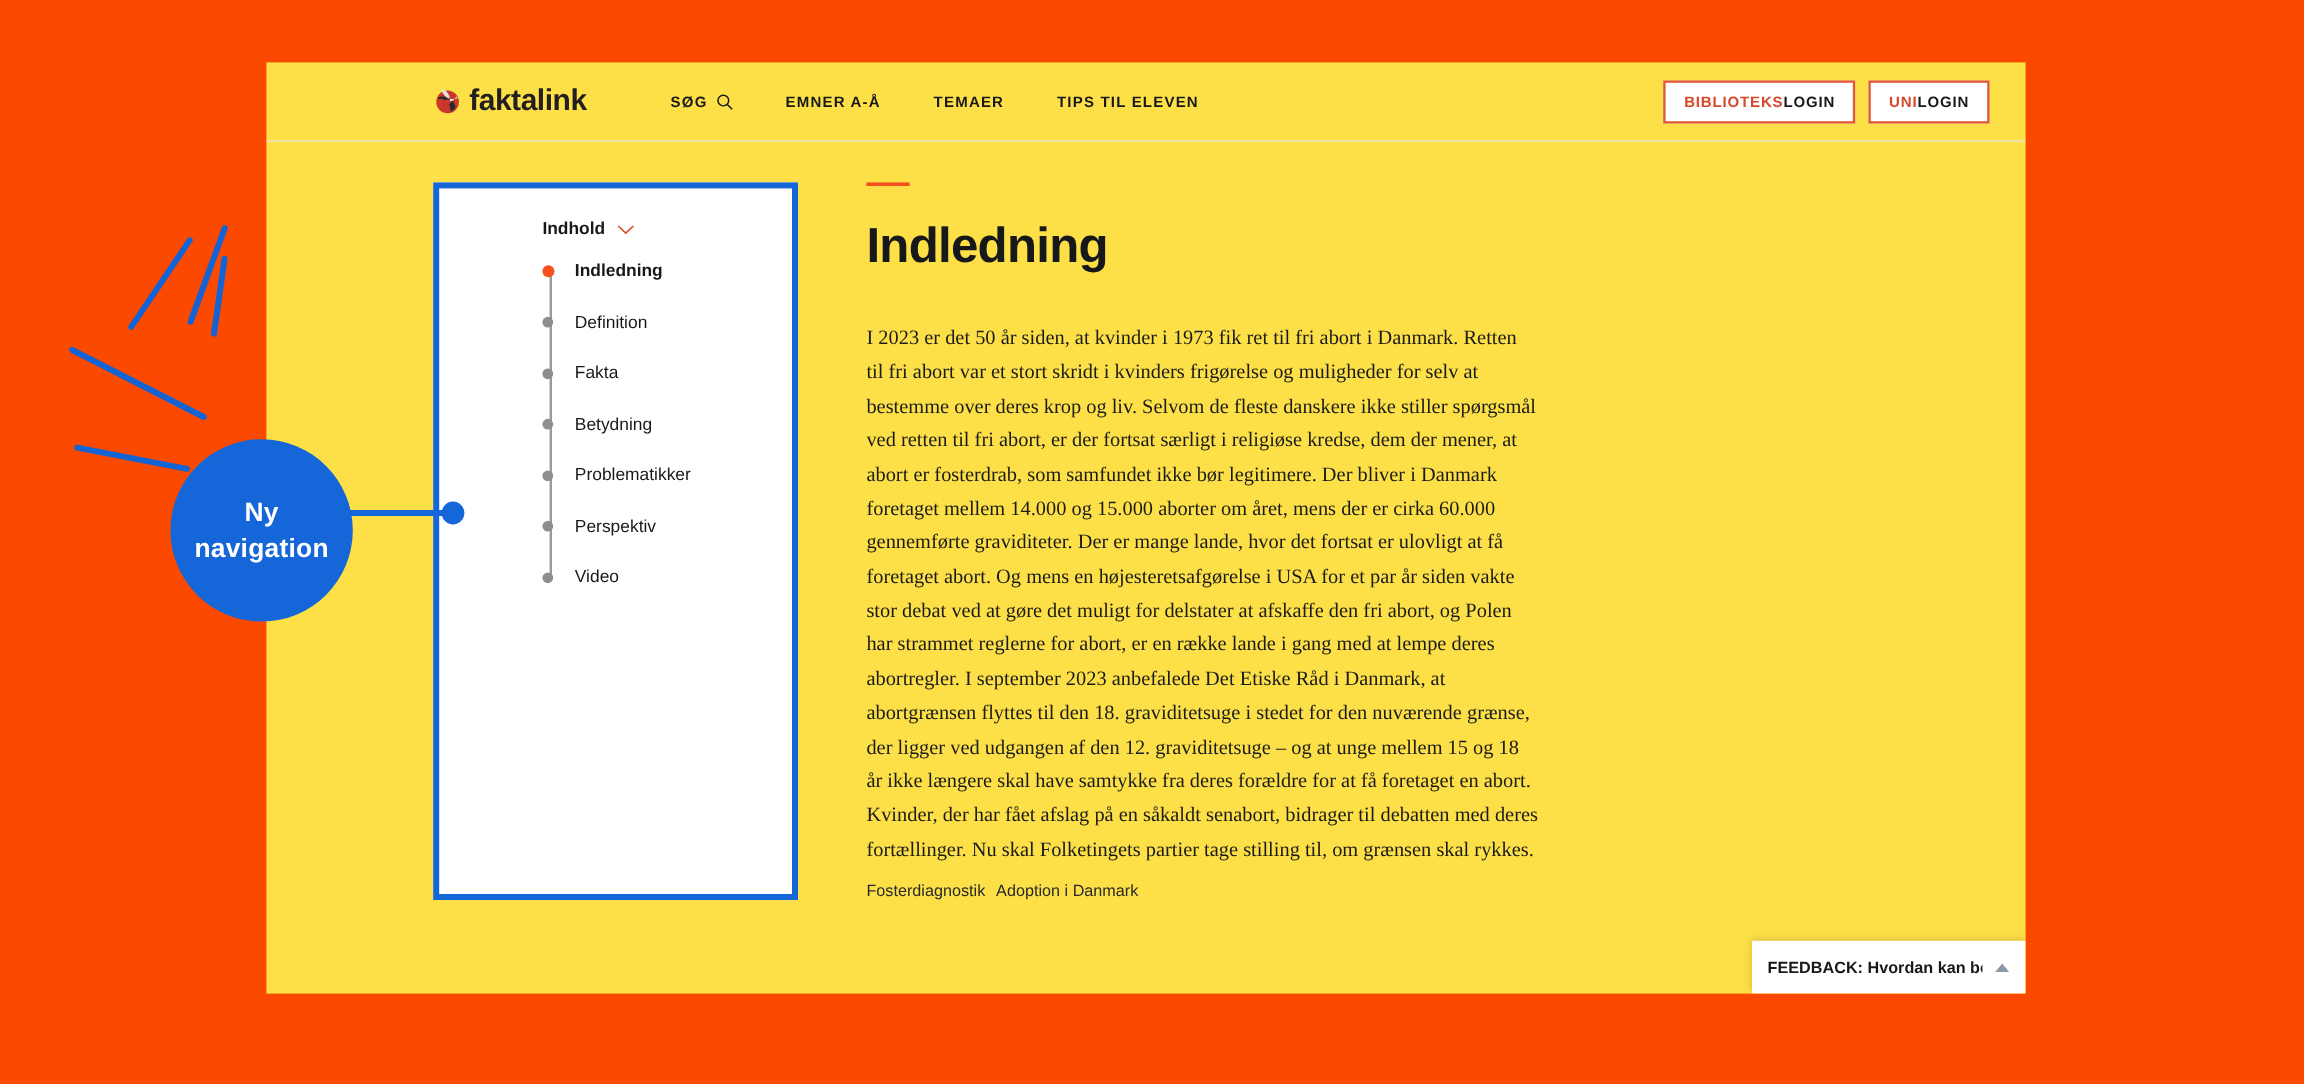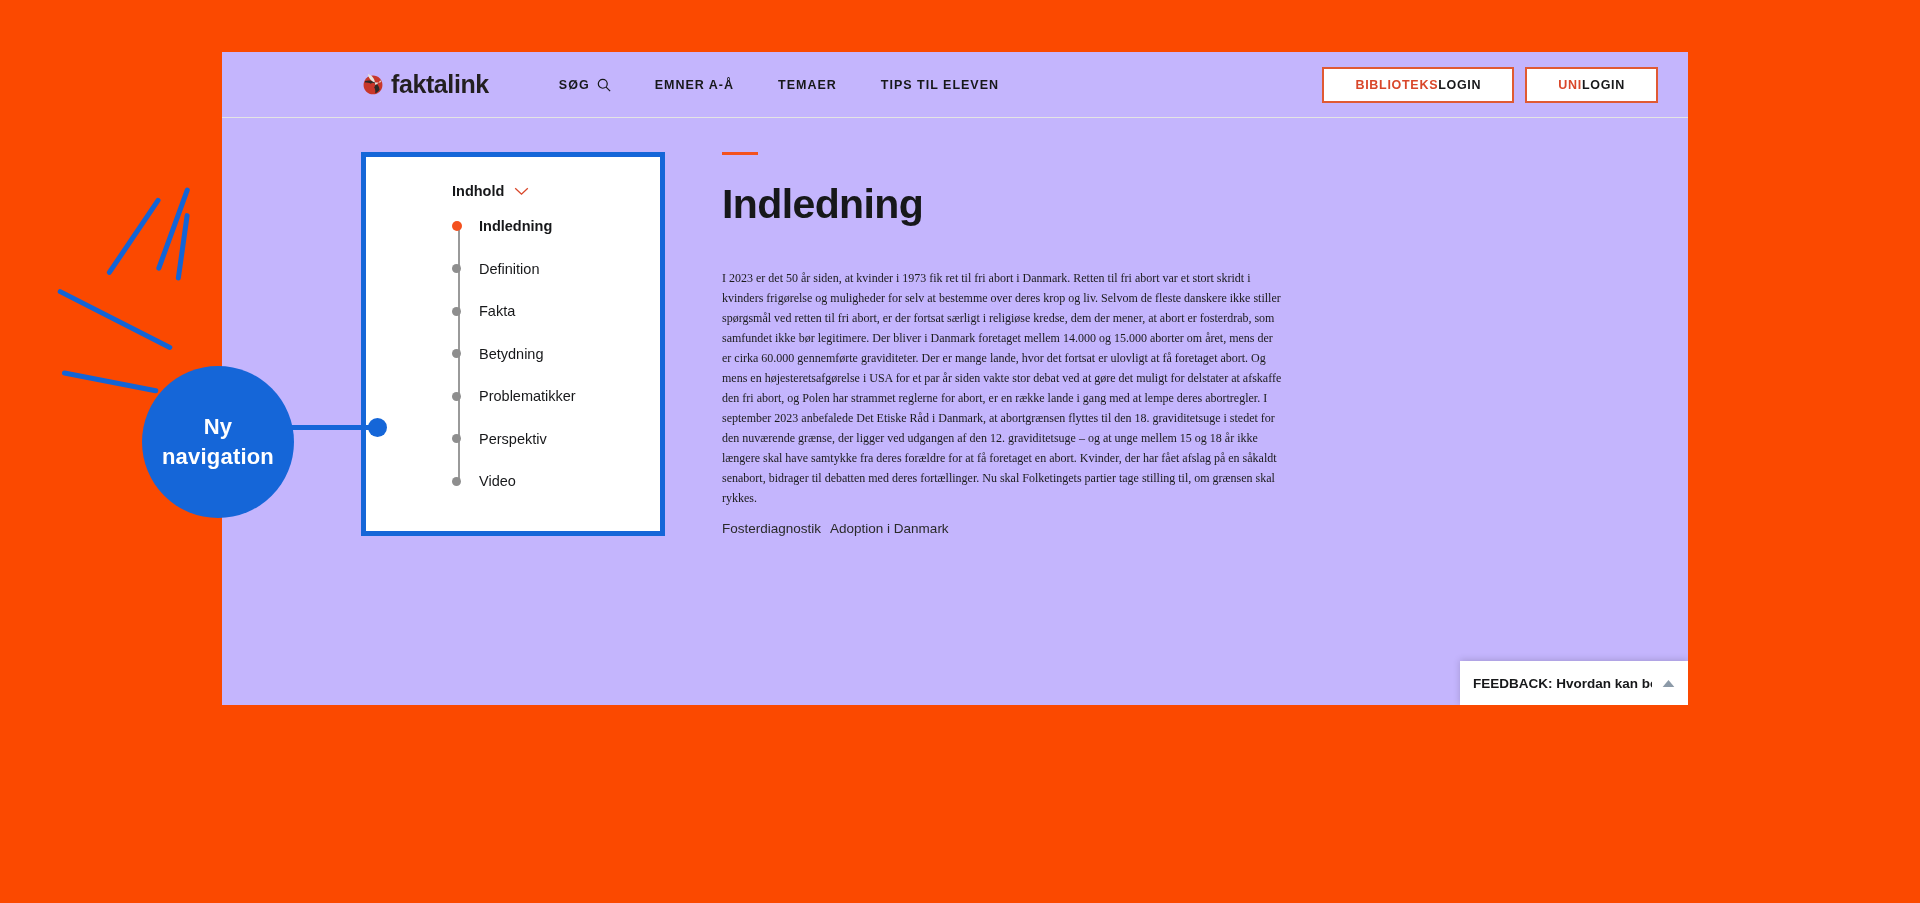--- a/index.html
+++ b/index.html
@@ -52,22 +52,22 @@
     width: 19px; height: 19px;
     border-radius: 50%;
     background: #1566D8;
     z-index: 7;
   }
 
   
   #page {
     position: absolute;
     left: 222px; top: 52px;
-    width: 1466px; height: 653px;
-    background: #c4b5fd;
+    width: 1466px; height: 776px;
+    background: #fde047;
     overflow: hidden;
     z-index: 2;
   }
 
   
   #header {
     height: 66px;
     border-bottom: 1px solid #E4E4E4;
     display: flex; align-items: center;
     padding: 0 30px 0 140px;
@@ -89,21 +89,21 @@
     letter-spacing: 1px;
     color: #17181A;
     display: flex; align-items: center; gap: 7px;
     cursor: pointer; white-space: nowrap;
   }
   .mag { width: 14px; height: 14px; flex: none; }
 
   #auth { margin-left: auto; display: flex; gap: 11px; }
   .auth-btn {
     border: 2px solid #E05A33;
-    padding: 9px 31px;
+    padding: 9px 15px;
     font-size: 12.5px; font-weight: 700; letter-spacing: .7px;
     color: #17181A; background: #fff; cursor: pointer;
     white-space: nowrap;
   }
   .auth-accent { color: #D9472A; }
 
   
   #content { display: flex; padding-top: 34px; }
 
   
@@ -167,21 +167,21 @@
 
   
   #article { width: 560px; flex: none; }
   #rule { width: 36px; height: 3px; background: #F4511E; margin-bottom: 26px; }
   #article h1 {
     font-size: 41px; font-weight: 700; color: #17181A;
     letter-spacing: -0.6px; margin-bottom: 40px;
   }
   #article p {
     font-family: "Liberation Serif", serif;
-    font-size: 12px; line-height: 1.67; color: #1B1B1B;
+    font-size: 17px; line-height: 1.67; color: #1B1B1B;
   }
   #rel-head {
     margin-top: 36px;
     font-size: 12px; font-weight: 700; letter-spacing: .9px;
     color: #17181A;
   }
   #rel-tags {
     margin-top: 13px;
     display: flex; gap: 9px;
     font-size: 13.5px; color: #2A2A2A;

